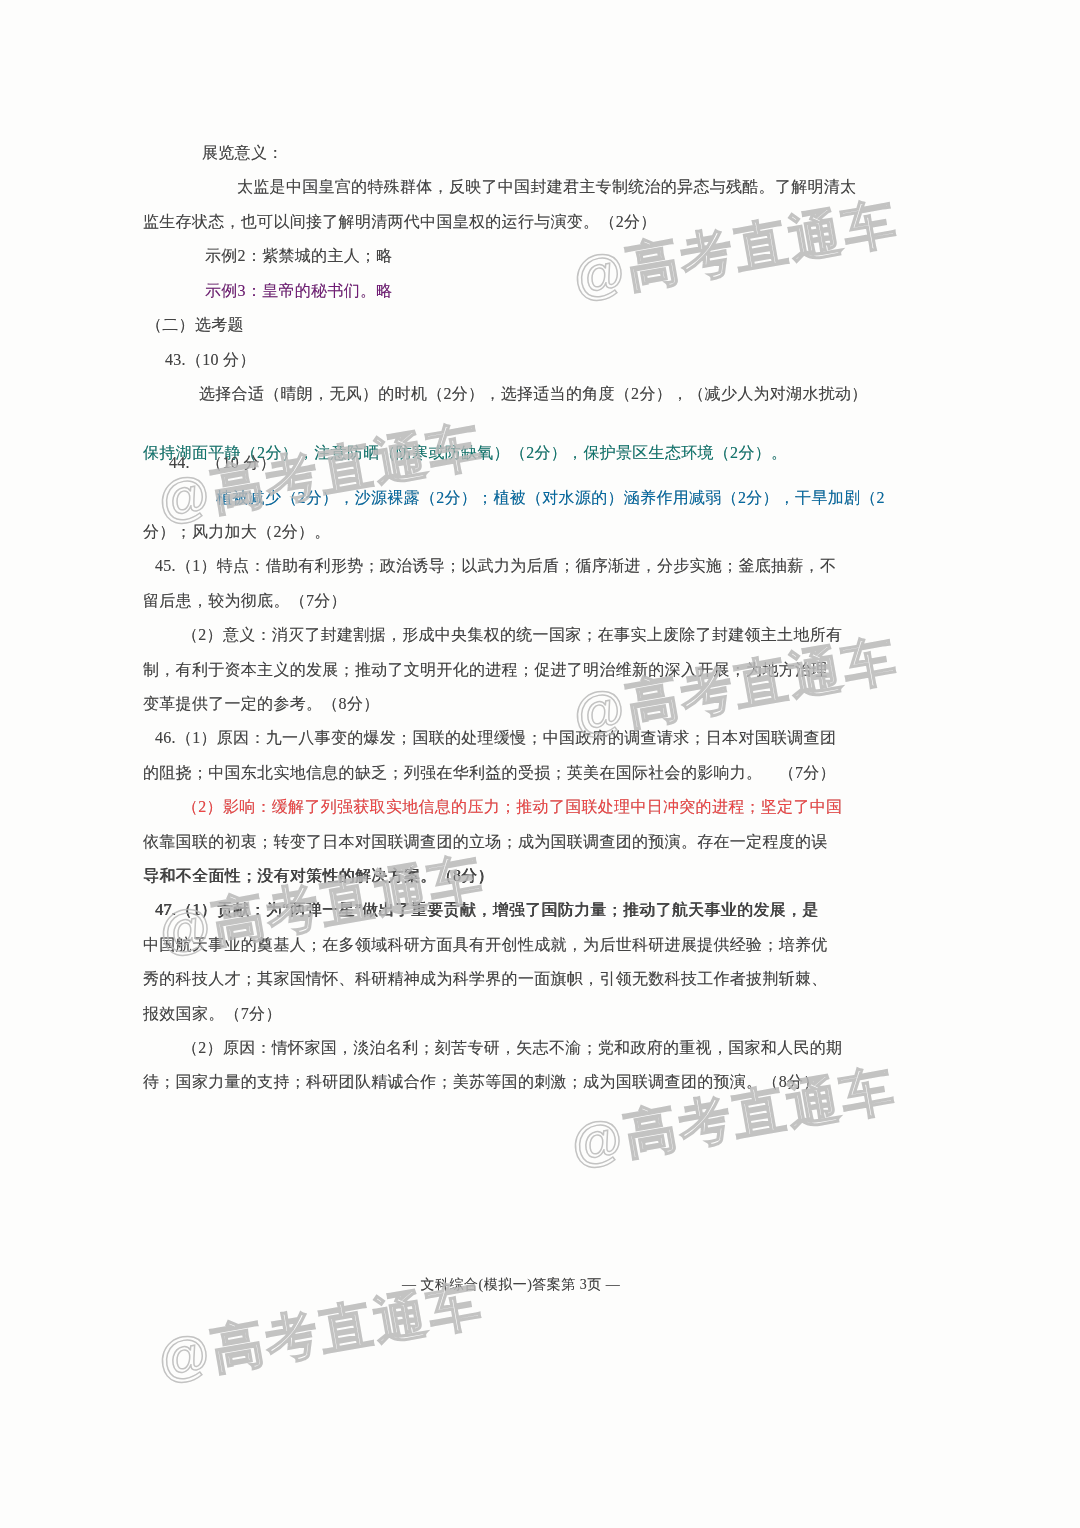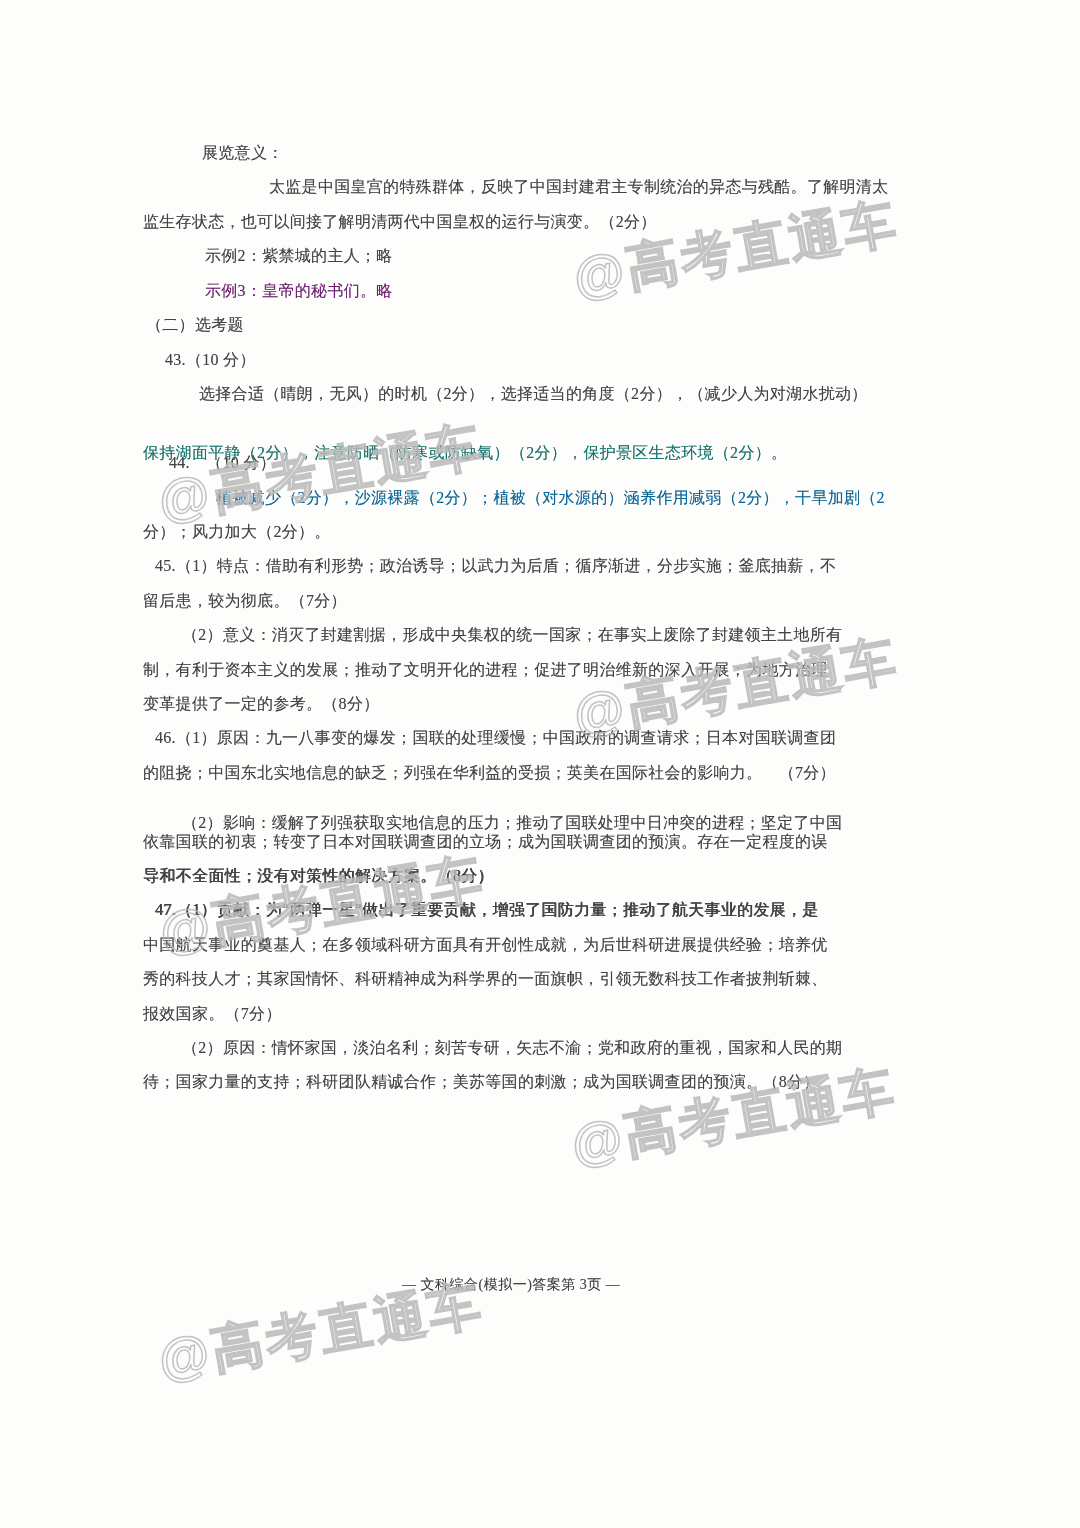--- a/index.html
+++ b/index.html
@@ -59,39 +59,39 @@
     letter-spacing: 3px;
   }
 </style>
 </head>
 <body>
 
 <div class="page">
 
   <div class="content-layer">
       <div class="text-line" style="left: 202px; top: 141px; color: rgb(67, 67, 67);">展览意义：</div>
-      <div class="text-line" style="left: 237px; top: 175px; color: rgb(67, 67, 67); margin-left: 32px;">太监是中国皇宫的特殊群体，反映了中国封建君主专制统治的异态与残酷。了解明清太</div>
+      <div class="text-line" style="left: 237px; top: 175px; color: rgb(67, 67, 67);">太监是中国皇宫的特殊群体，反映了中国封建君主专制统治的异态与残酷。了解明清太</div>
       <div class="text-line" style="left: 143px; top: 210px; color: rgb(67, 67, 67);">监生存状态，也可以间接了解明清两代中国皇权的运行与演变。（2分）</div>
       <div class="text-line" style="left: 205px; top: 244px; color: rgb(67, 67, 67);">示例2：紫禁城的主人；略</div>
       <div class="text-line" style="left: 205px; top: 279px; color: #701a75;">示例3：皇帝的秘书们。略</div>
       <div class="text-line" style="left: 146px; top: 313px; color: rgb(67, 67, 67);">（二）选考题</div>
       <div class="text-line" style="left: 165px; top: 348px; color: rgb(67, 67, 67);">43.（10 分）</div>
       <div class="text-line" style="left: 199px; top: 382px; color: rgb(67, 67, 67);">选择合适（晴朗，无风）的时机（2分），选择适当的角度（2分），（减少人为对湖水扰动）</div>
       <div class="text-line" style="left: 143px; top: 441px; color: #0f766e;">保持湖面平静（2分），注意防晒（防寒或防缺氧）（2分），保护景区生态环境（2分）。</div>
       <div class="text-line" style="left: 169px; top: 451px; color: rgb(67, 67, 67);">44.　（10 分）</div>
       <div class="text-line" style="left: 216px; top: 486px; color: #0369a1; text-align: right;">植被减少（2分），沙源裸露（2分）；植被（对水源的）涵养作用减弱（2分），干旱加剧（2</div>
       <div class="text-line" style="left: 143px; top: 520px; color: rgb(67, 67, 67);">分）；风力加大（2分）。</div>
       <div class="text-line" style="left: 155px; top: 554px; color: rgb(67, 67, 67);">45.（1）特点：借助有利形势；政治诱导；以武力为后盾；循序渐进，分步实施；釜底抽薪，不</div>
       <div class="text-line" style="left: 143px; top: 589px; color: rgb(67, 67, 67);">留后患，较为彻底。（7分）</div>
       <div class="text-line" style="left: 182px; top: 623px; color: rgb(67, 67, 67);">（2）意义：消灭了封建割据，形成中央集权的统一国家；在事实上废除了封建领主土地所有</div>
       <div class="text-line" style="left: 143px; top: 658px; color: rgb(67, 67, 67); text-align: right;">制，有利于资本主义的发展；推动了文明开化的进程；促进了明治维新的深入开展；为地方治理</div>
       <div class="text-line" style="left: 143px; top: 692px; color: rgb(67, 67, 67);">变革提供了一定的参考。（8分）</div>
       <div class="text-line" style="left: 155px; top: 726px; color: rgb(67, 67, 67);">46.（1）原因：九一八事变的爆发；国联的处理缓慢；中国政府的调查请求；日本对国联调查团</div>
       <div class="text-line" style="left: 143px; top: 761px; color: rgb(67, 67, 67);">的阻挠；中国东北实地信息的缺乏；列强在华利益的受损；英美在国际社会的影响力。　（7分）</div>
-      <div class="text-line" style="left: 182px; top: 795px; color: #404040; margin-top: 16px;">（2）影响：缓解了列强获取实地信息的压力；推动了国联处理中日冲突的进程；坚定了中国</div>
+      <div class="text-line" style="left: 182px; top: 795px; color: #ef4444;">（2）影响：缓解了列强获取实地信息的压力；推动了国联处理中日冲突的进程；坚定了中国</div>
       <div class="text-line" style="left: 143px; top: 830px; color: rgb(67, 67, 67);">依靠国联的初衷；转变了日本对国联调查团的立场；成为国联调查团的预演。存在一定程度的误</div>
       <div class="text-line bold" style="left: 143px; top: 864px; color: rgb(67, 67, 67);">导和不全面性；没有对策性的解决方案。（8分）</div>
       <div class="text-line bold" style="left: 155px; top: 898px; color: rgb(67, 67, 67);">47.（1）贡献：为“两弹一星”做出了重要贡献，增强了国防力量；推动了航天事业的发展，是</div>
       <div class="text-line" style="left: 143px; top: 933px; color: rgb(67, 67, 67);">中国航天事业的奠基人；在多领域科研方面具有开创性成就，为后世科研进展提供经验；培养优</div>
       <div class="text-line" style="left: 143px; top: 967px; color: rgb(67, 67, 67);">秀的科技人才；其家国情怀、科研精神成为科学界的一面旗帜，引领无数科技工作者披荆斩棘、</div>
       <div class="text-line" style="left: 143px; top: 1002px; color: rgb(67, 67, 67);">报效国家。（7分）</div>
       <div class="text-line" style="left: 182px; top: 1036px; color: rgb(67, 67, 67);">（2）原因：情怀家国，淡泊名利；刻苦专研，矢志不渝；党和政府的重视，国家和人民的期</div>
       <div class="text-line" style="left: 143px; top: 1070px; color: rgb(67, 67, 67);">待；国家力量的支持；科研团队精诚合作；美苏等国的刺激；成为国联调查团的预演。（8分）</div>
     </div>
 

